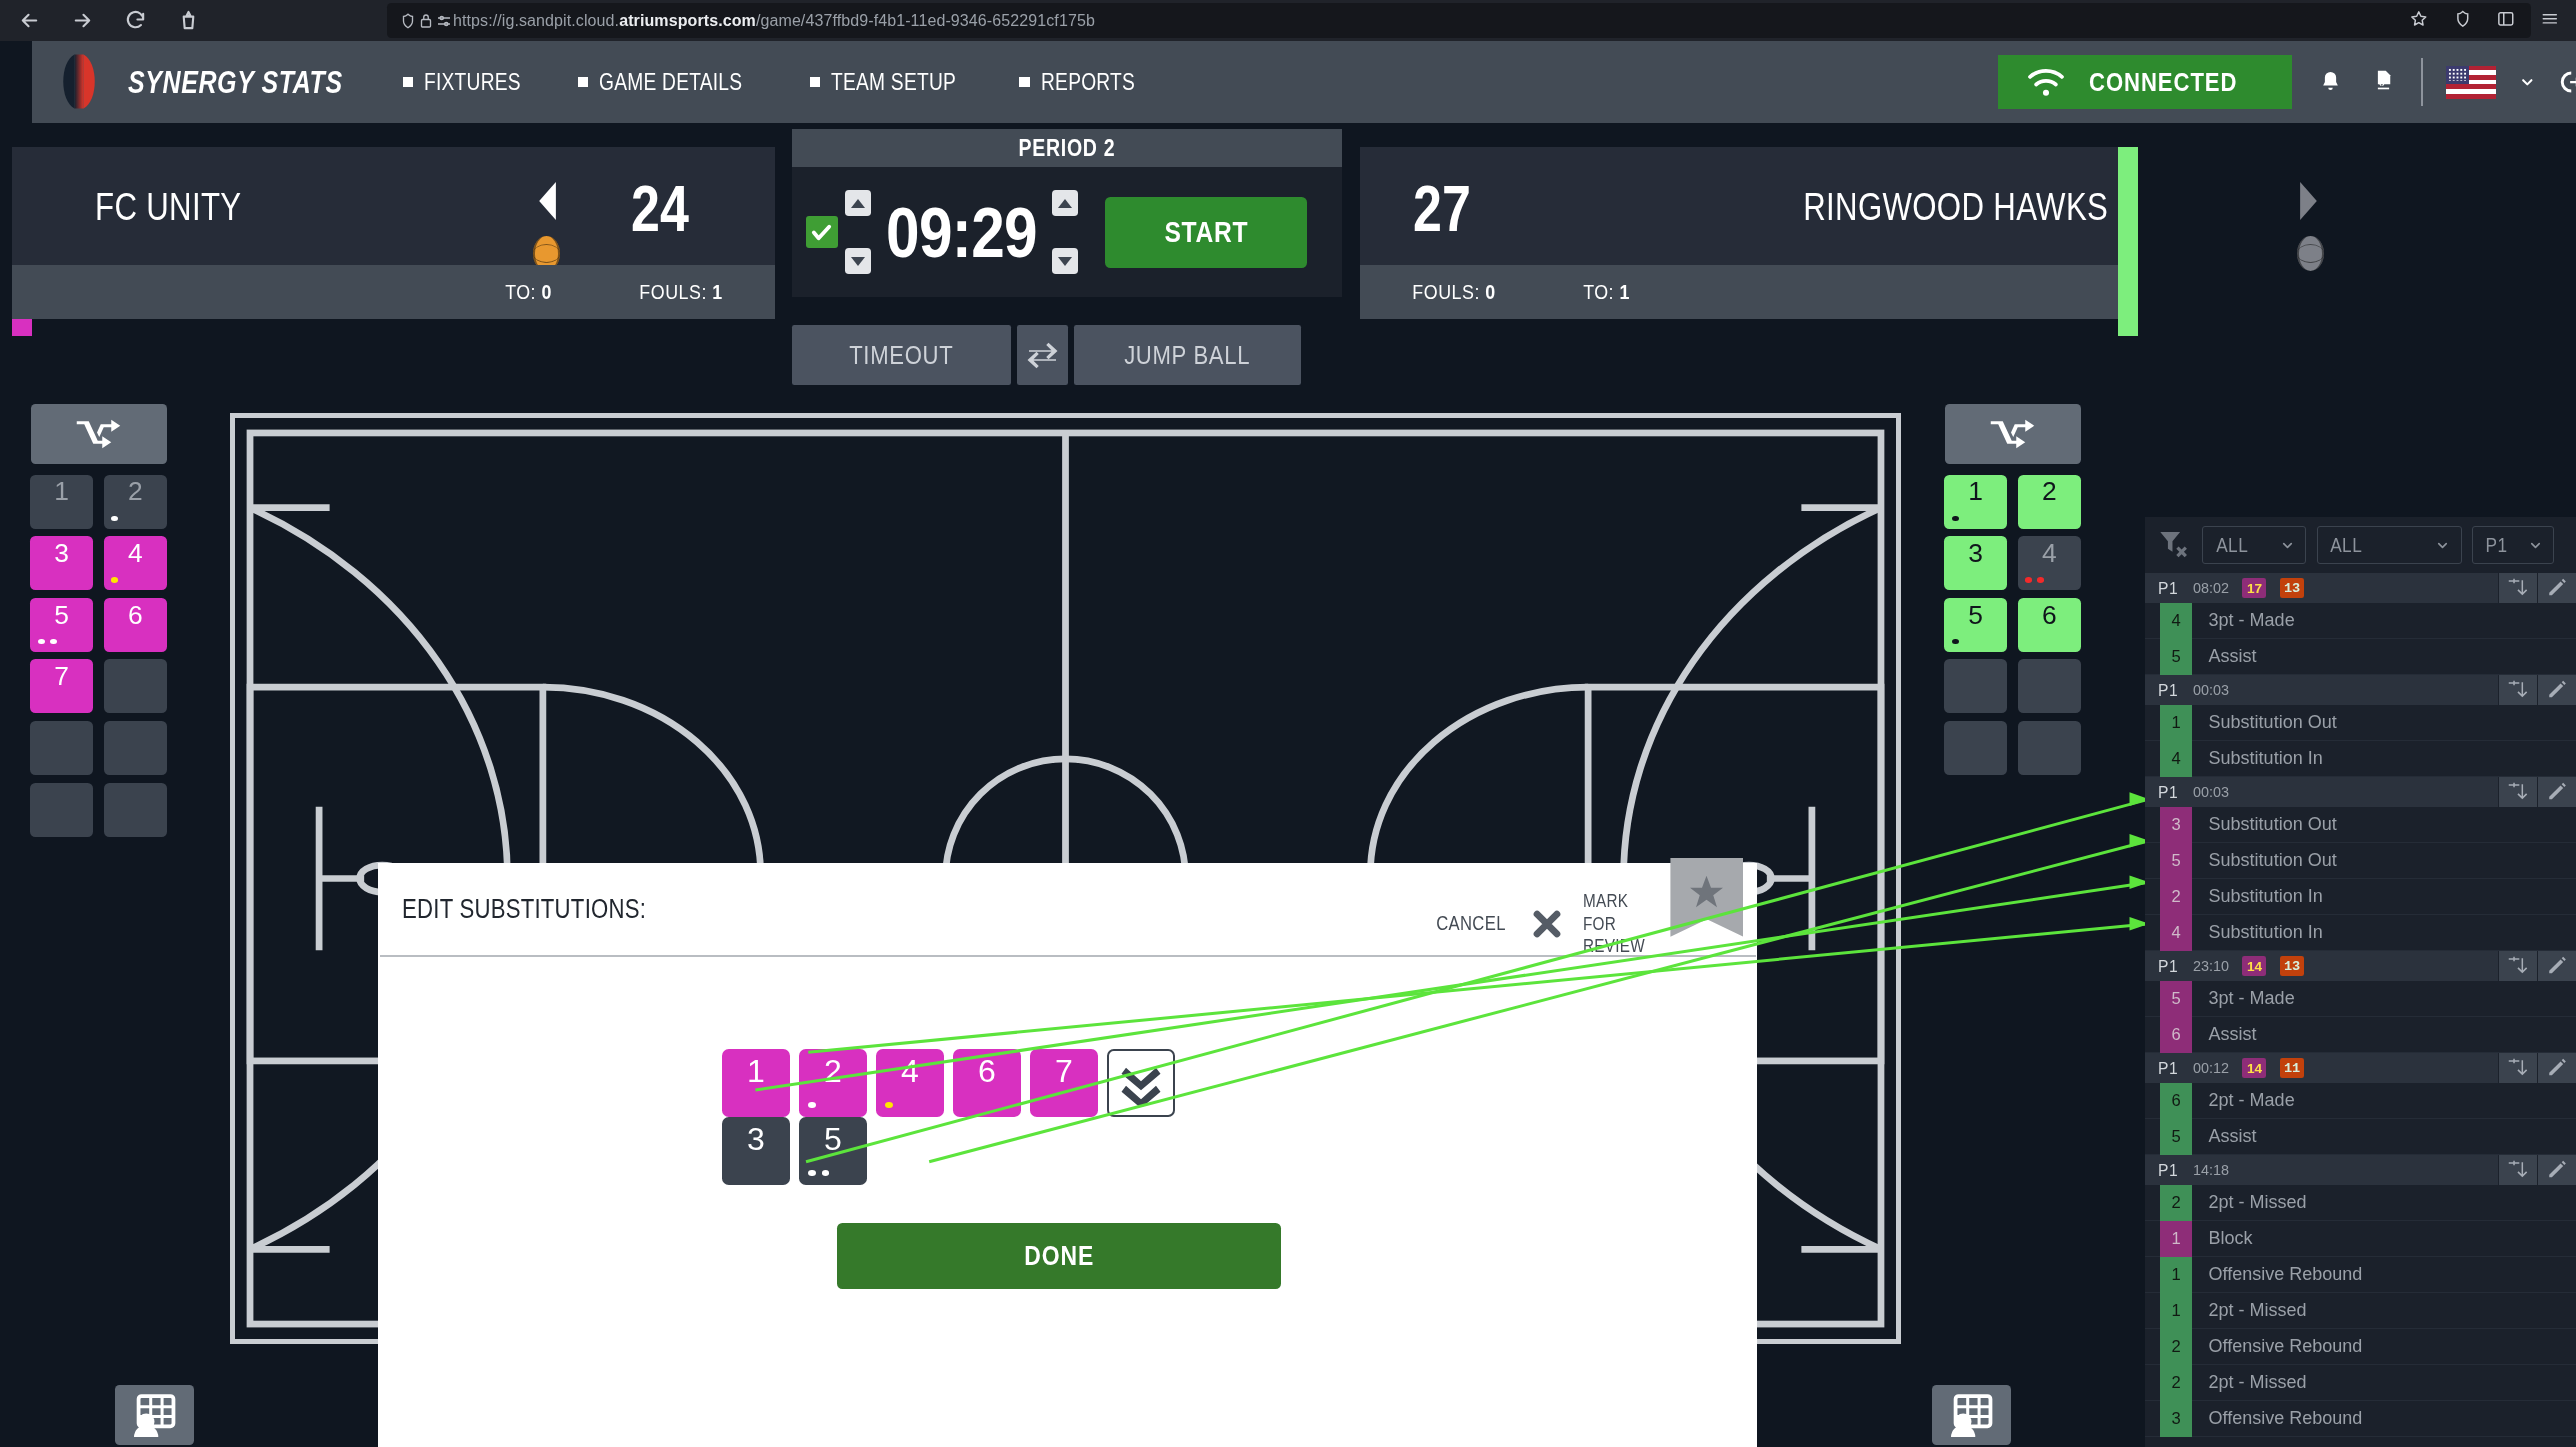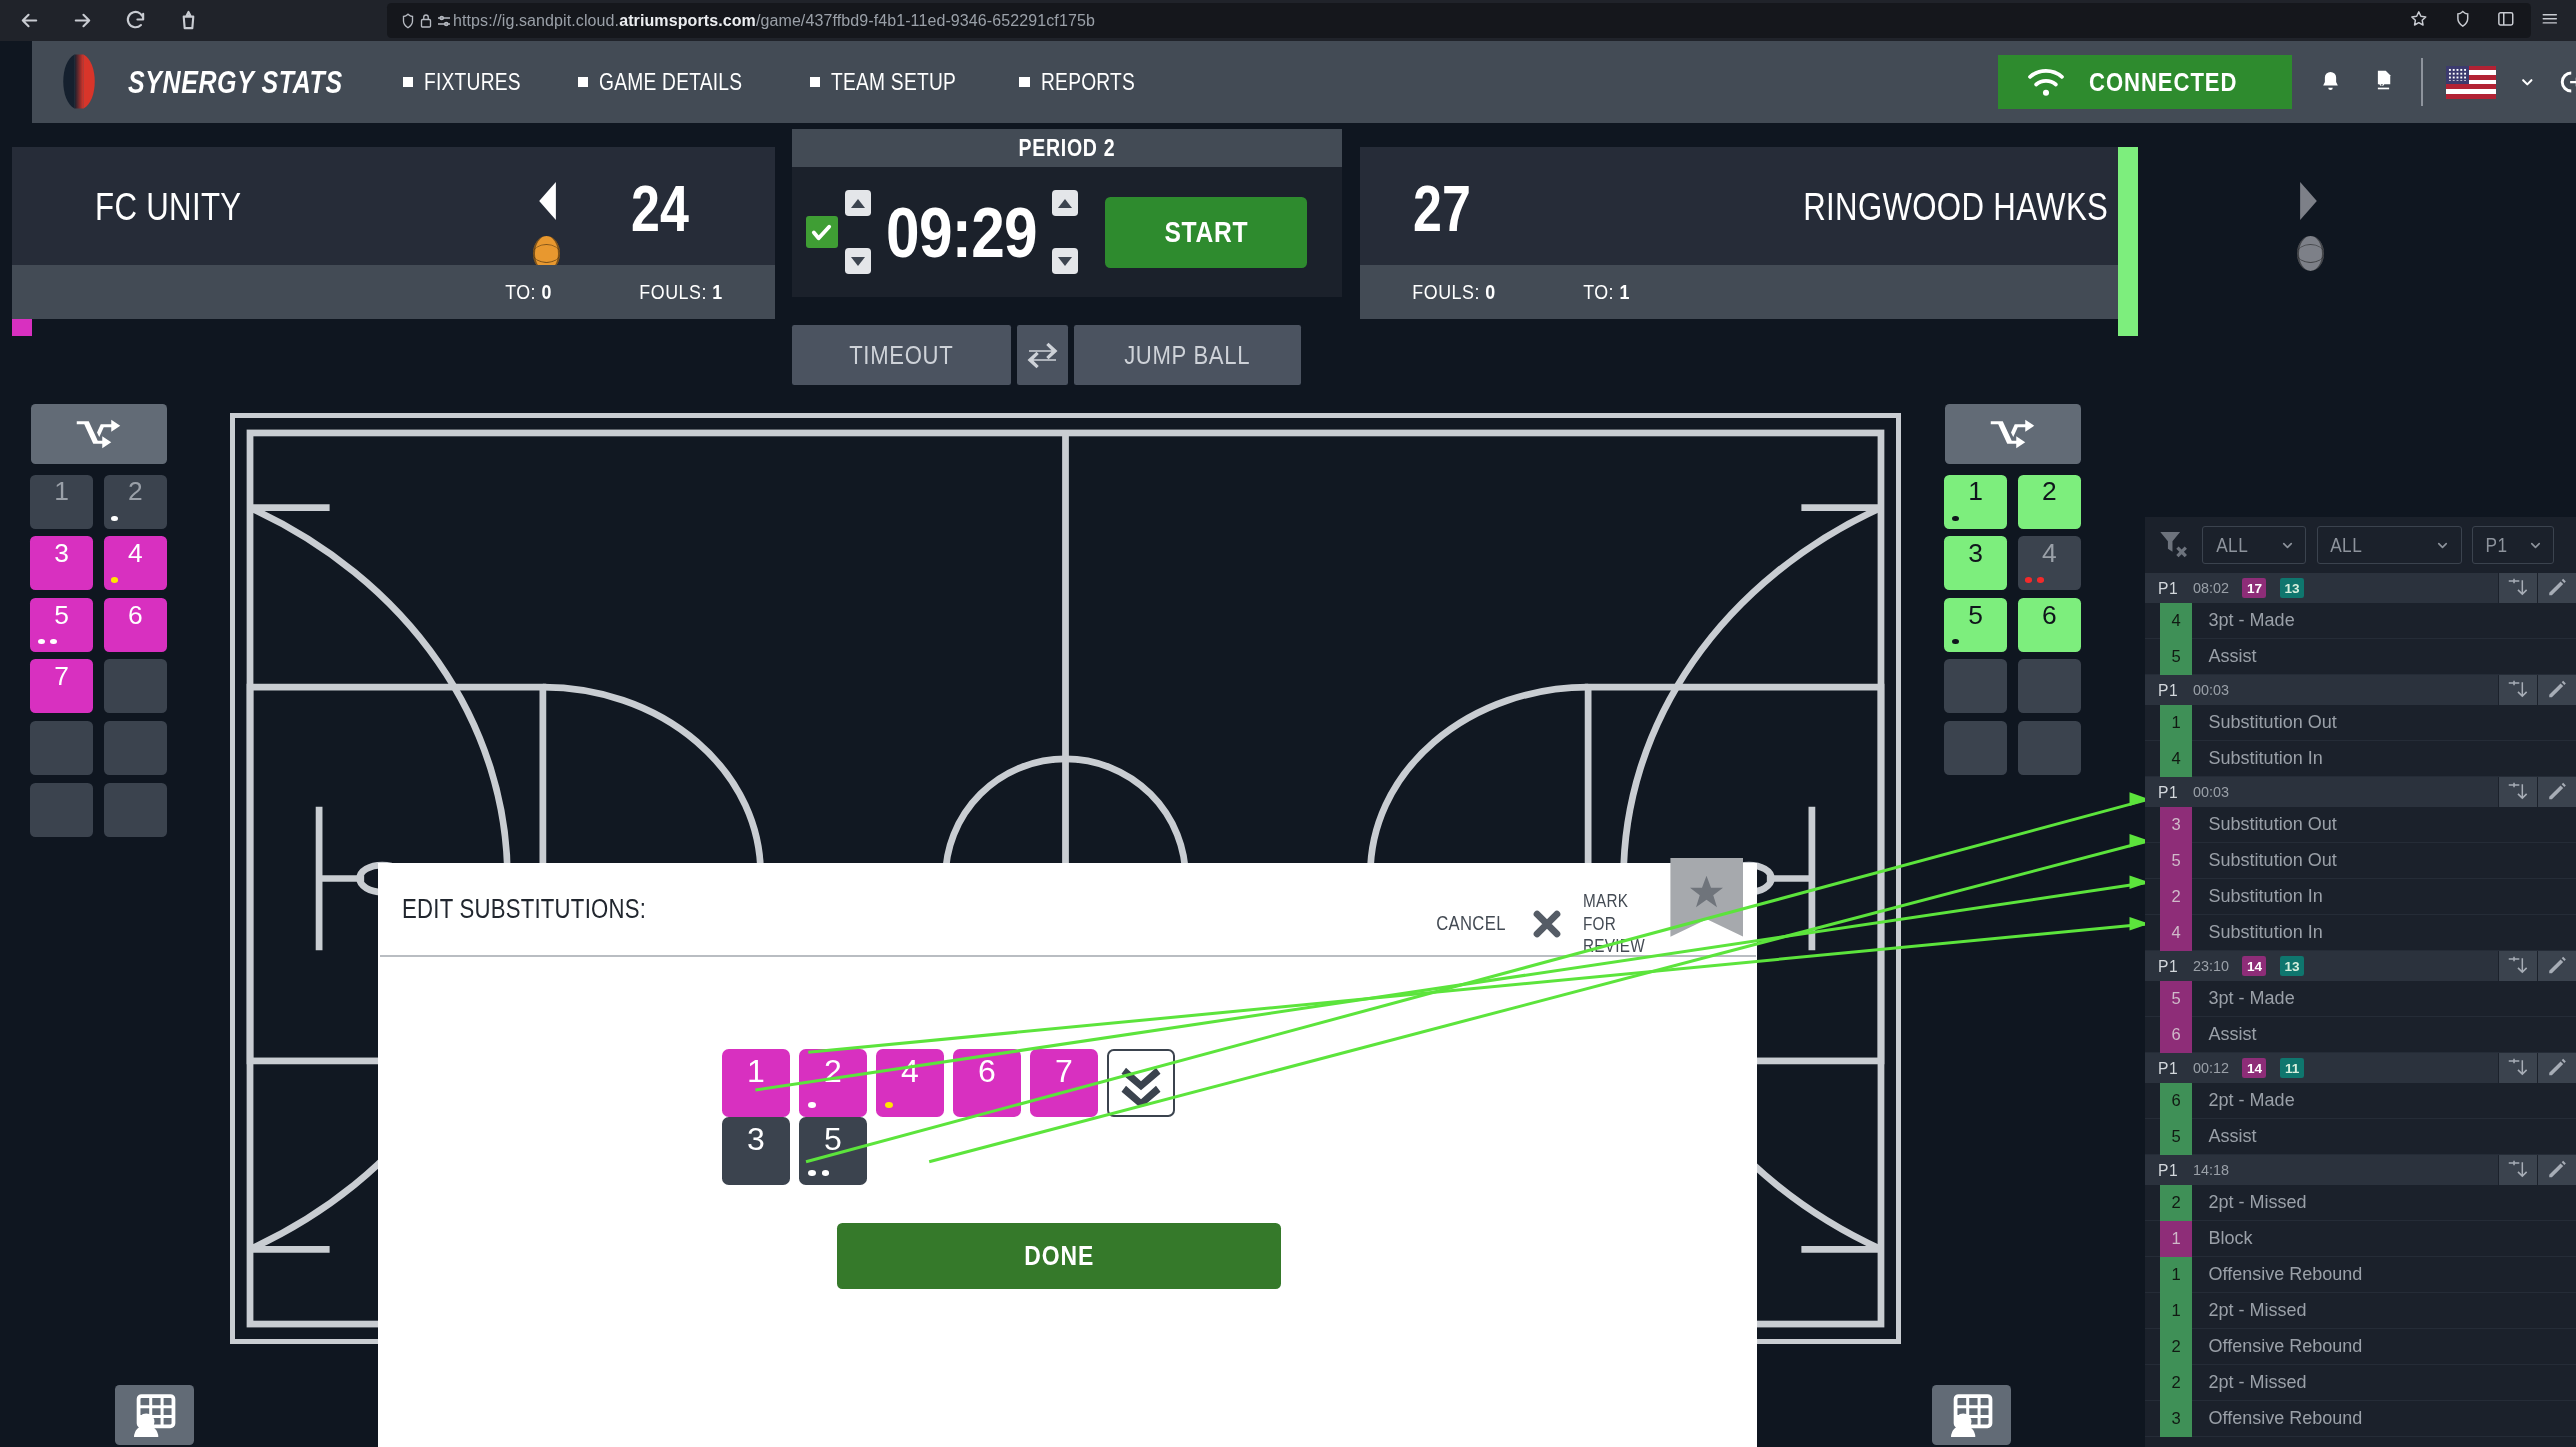--- a/index.html
+++ b/index.html
@@ -355,22 +355,22 @@
     font-size: 17.4px; color: #d3d7dc; letter-spacing: 0.5px; transform: scaleX(.9);
   }
   .pg-time {
     font-family: "Liberation Sans", sans-serif; font-size: 14.4px; color: #9aa0a8;
   }
   .pg-badge {
     min-width: 24px; height: 19.6px; border-radius: 2.3px;
     display: flex; align-items: center; justify-content: center;
     font-size: 13.6px; font-weight: 700; padding: 0 3.8px;
   }
-  .pg-badge.m { background: #8e2d78; color: #ffffff; }
-  .pg-badge.g { background: #0f766e; color: #d7efdd; }
+  .pg-badge.m { background: #8e2d78; color: #fde047; }
+  .pg-badge.g { background: #c2410c; color: #d7efdd; font-family: Liberation Mono, monospace; }
   .pg-tools { position: absolute; right: 0; top: 0; height: 30px; display: flex; }
   .pg-tool {
     width: 39px; height: 30px; background: #3b434e;
     display: flex; align-items: center; justify-content: center; cursor: pointer;
     border-left: 1.5px solid #1b212b;
   }
   .pg-tool svg { width: 19.6px; height: 19.6px; fill: #a7adb6; }
 
   .pbp-item {
     height: 36px; display: flex; align-items: center; background: #1b212b;

